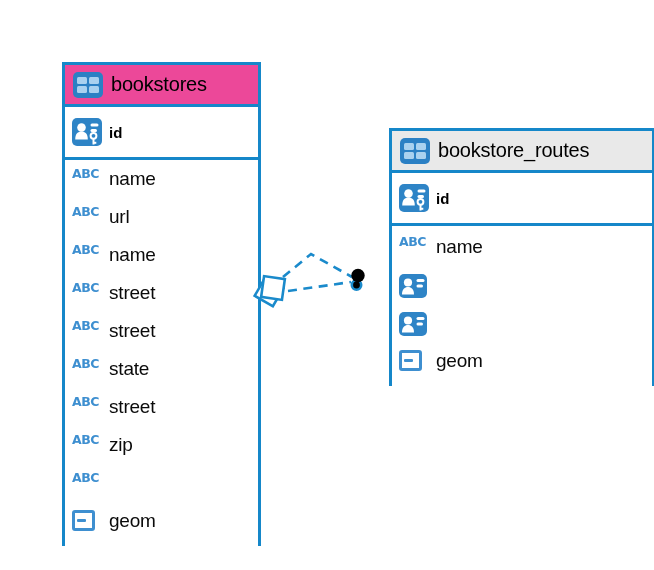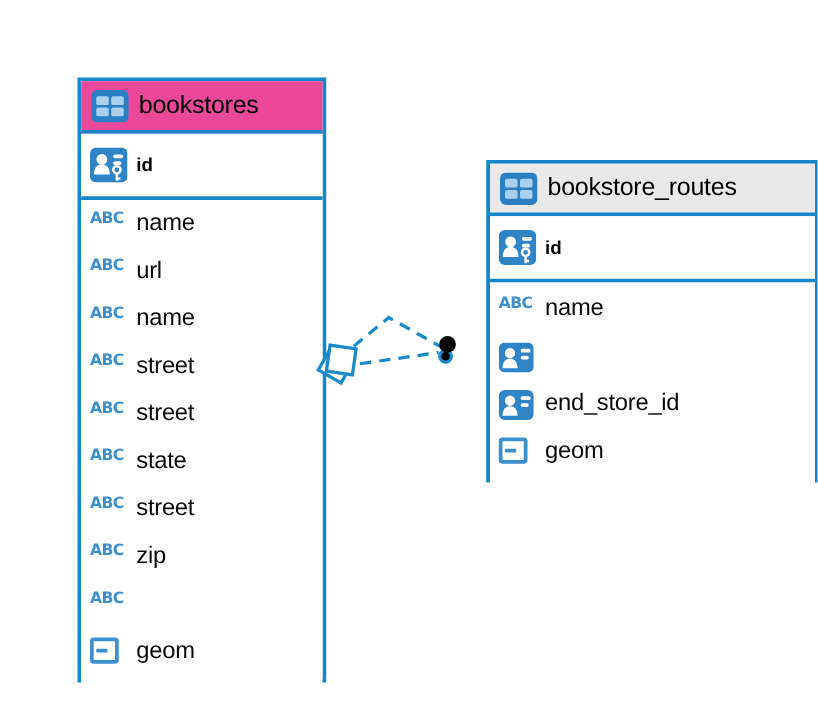--- a/index.html
+++ b/index.html
@@ -247,21 +247,20 @@
               <use href="#tpl-fk-icon"></use>
             </svg>
           </span>
       </div>
       <div class="field-row">
         <span class="icon-slot">
             <svg width="28" height="24">
               <use href="#tpl-fk-icon"></use>
             </svg>
           </span>
-        <span>end_store_id</span>
       </div>
       <div class="field-row">
         <span class="icon-slot">
             <span class="geom-glyph"></span>
           </span>
         <span>geom</span>
       </div>
     </div>
   </div>
 

